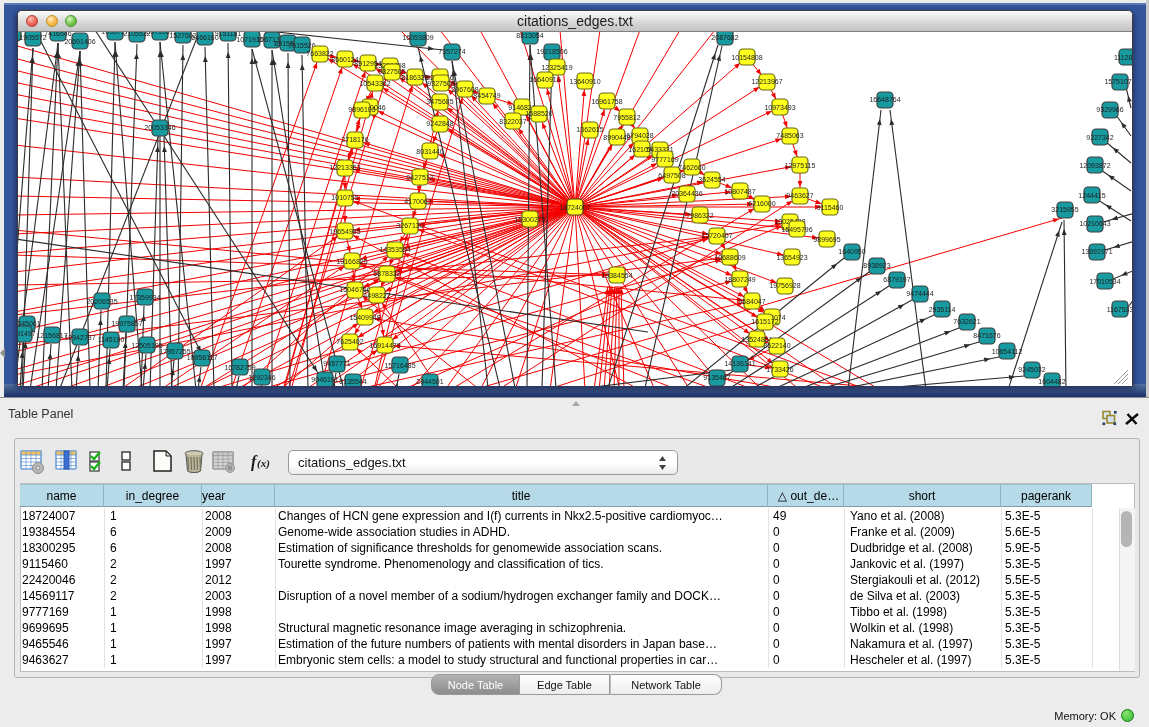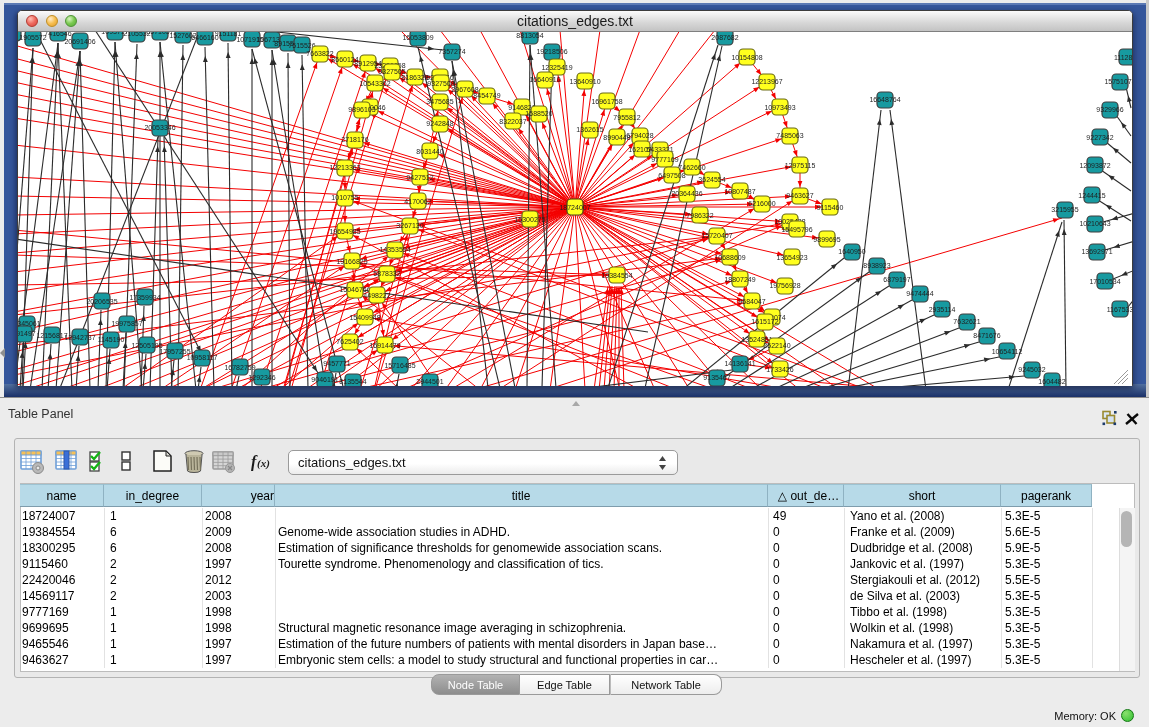--- a/index.html
+++ b/index.html
@@ -943,29 +943,30 @@
       <text x="237" y="18" font-family="Liberation Serif,serif" font-style="italic" font-weight="bold" font-size="11" fill="#1a1a1a">(x)</text>
     </svg>
   </div>
 <div id="drop">citations_edges.txt<svg width="9" height="14" style="position:absolute;right:10px;top:5px">
       <path d="M4.5 0L8 5H1Z" fill="#444"></path>
       <path d="M4.5 14L8 9H1Z" fill="#444"></path>
     </svg></div>
 <div id="tablebox"></div>
 <div class="th" style="left:20px;width:84px;text-align:center;">name</div>
 <div class="th" style="left:104px;width:98px;text-align:center;">in_degree</div>
-<div class="th" style="left:202px;width:73px;text-align:right;">year</div>
+<div class="th" style="left:202px;width:73px;text-align:left;">year</div>
 <div class="th" style="left:275px;width:493px;text-align:center;">title</div>
 <div class="th" style="left:768px;width:76px;text-align:center;padding-left:6px;">△ out_de…</div>
 <div class="th" style="left:844px;width:157px;text-align:center;">short</div>
 <div class="th" style="left:1001px;width:91px;text-align:center;">pagerank</div>
 <div class="tr" style="top:508px">
     <span style="left:22px">18724007</span>
     <span style="left:110px">1</span>
     <span style="left:205px">2008</span>
+    <span style="left:278px;width:484px">Changes of HCN gene expression and I(f) currents in Nkx2.5-positive cardiomyoc…</span>
     <span style="left:773px">49</span>
     <span style="left:850px">Yano et al. (2008)</span>
     <span style="left:1005px">5.3E-5</span>
   </div>
 <div class="tr" style="top:524px">
     <span style="left:22px">19384554</span>
     <span style="left:110px">6</span>
     <span style="left:205px">2009</span>
     <span style="left:278px;width:484px">Genome-wide association studies in ADHD.</span>
     <span style="left:773px">0</span>
@@ -995,20 +996,21 @@
     <span style="left:110px">2</span>
     <span style="left:205px">2012</span>
     <span style="left:773px">0</span>
     <span style="left:850px">Stergiakouli et al. (2012)</span>
     <span style="left:1005px">5.5E-5</span>
   </div>
 <div class="tr" style="top:588px">
     <span style="left:22px">14569117</span>
     <span style="left:110px">2</span>
     <span style="left:205px">2003</span>
+    <span style="left:278px;width:484px">Disruption of a novel member of a sodium/hydrogen exchanger family and DOCK…</span>
     <span style="left:773px">0</span>
     <span style="left:850px">de Silva et al. (2003)</span>
     <span style="left:1005px">5.3E-5</span>
   </div>
 <div class="tr" style="top:604px">
     <span style="left:22px">9777169</span>
     <span style="left:110px">1</span>
     <span style="left:205px">1998</span>
     <span style="left:773px">0</span>
     <span style="left:850px">Tibbo et al. (1998)</span>

